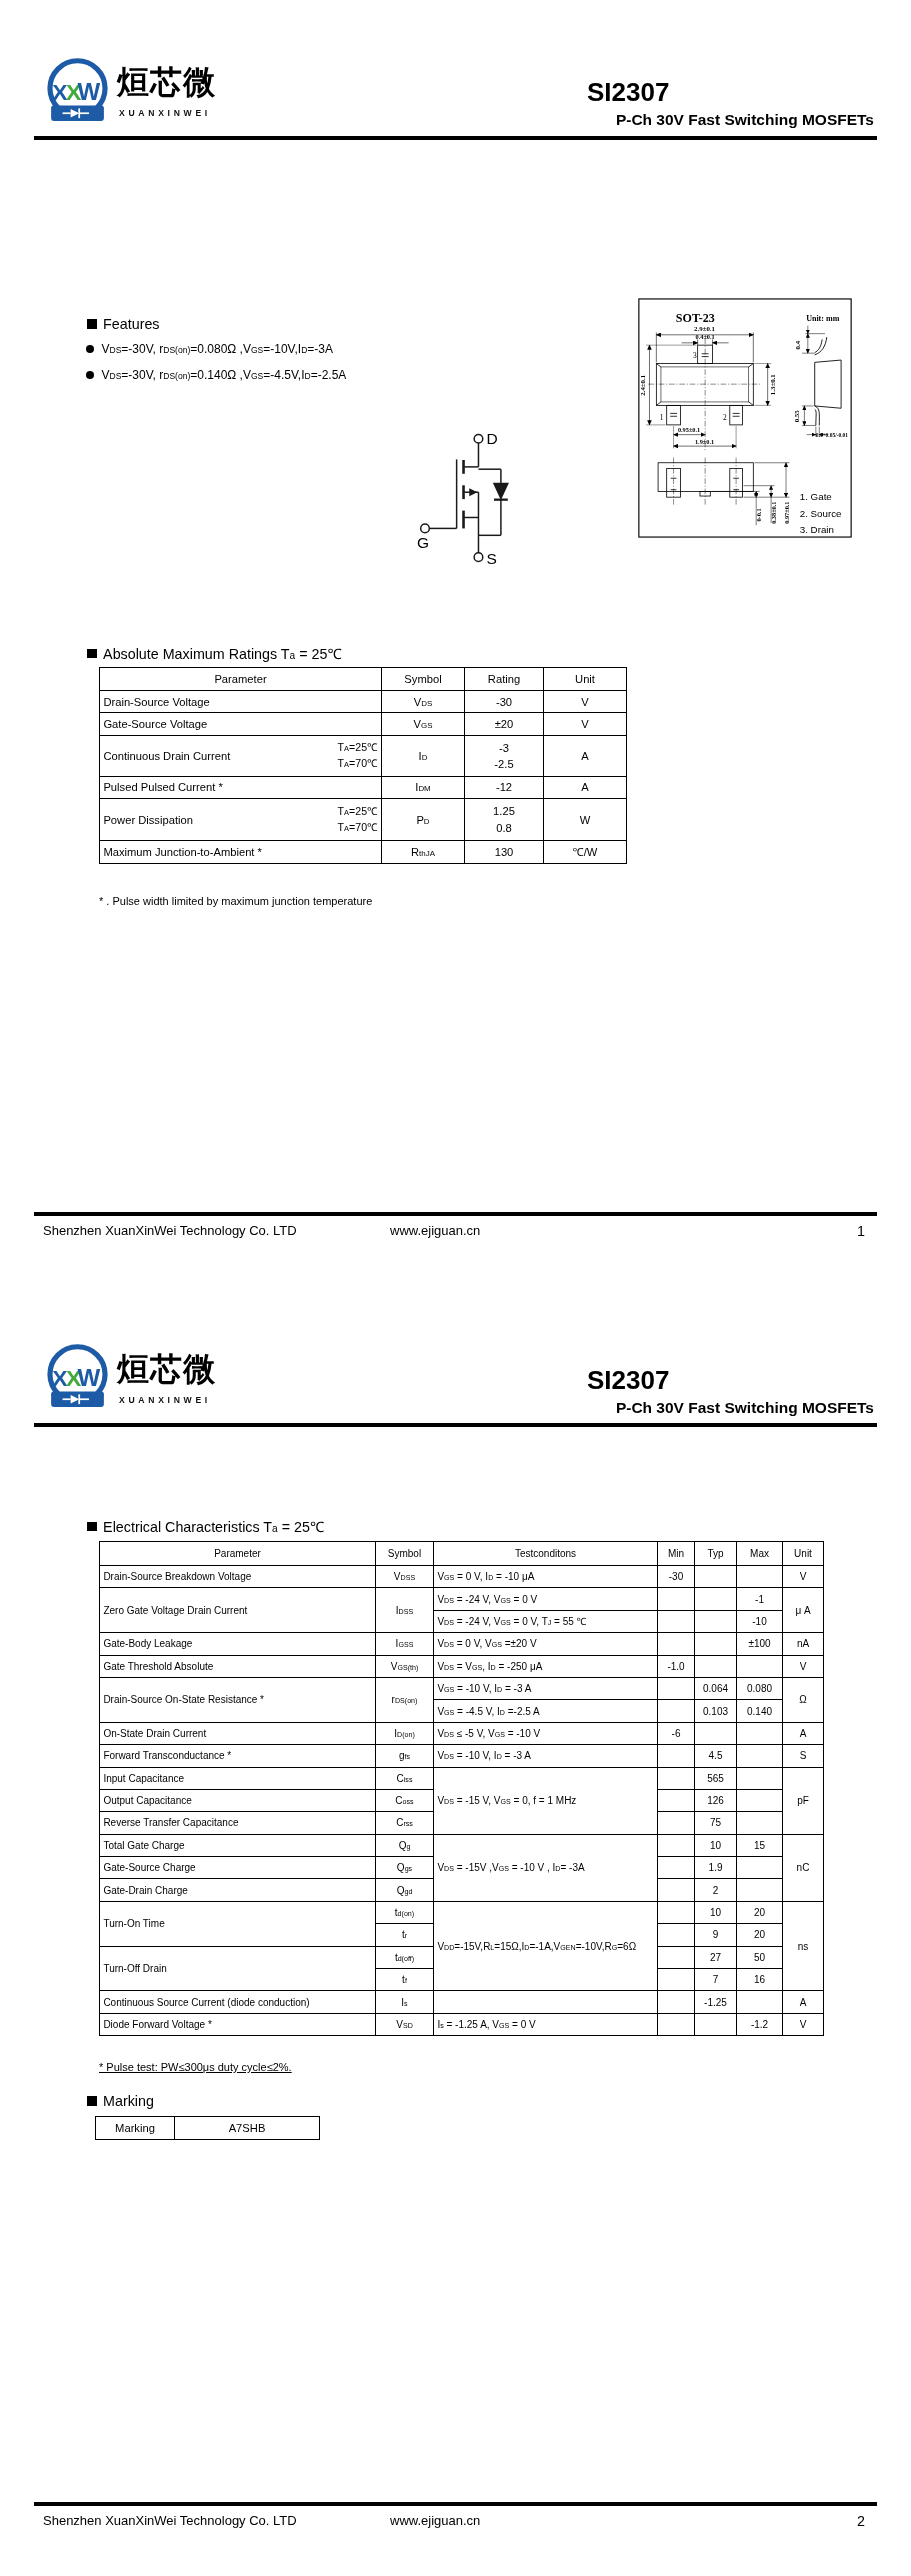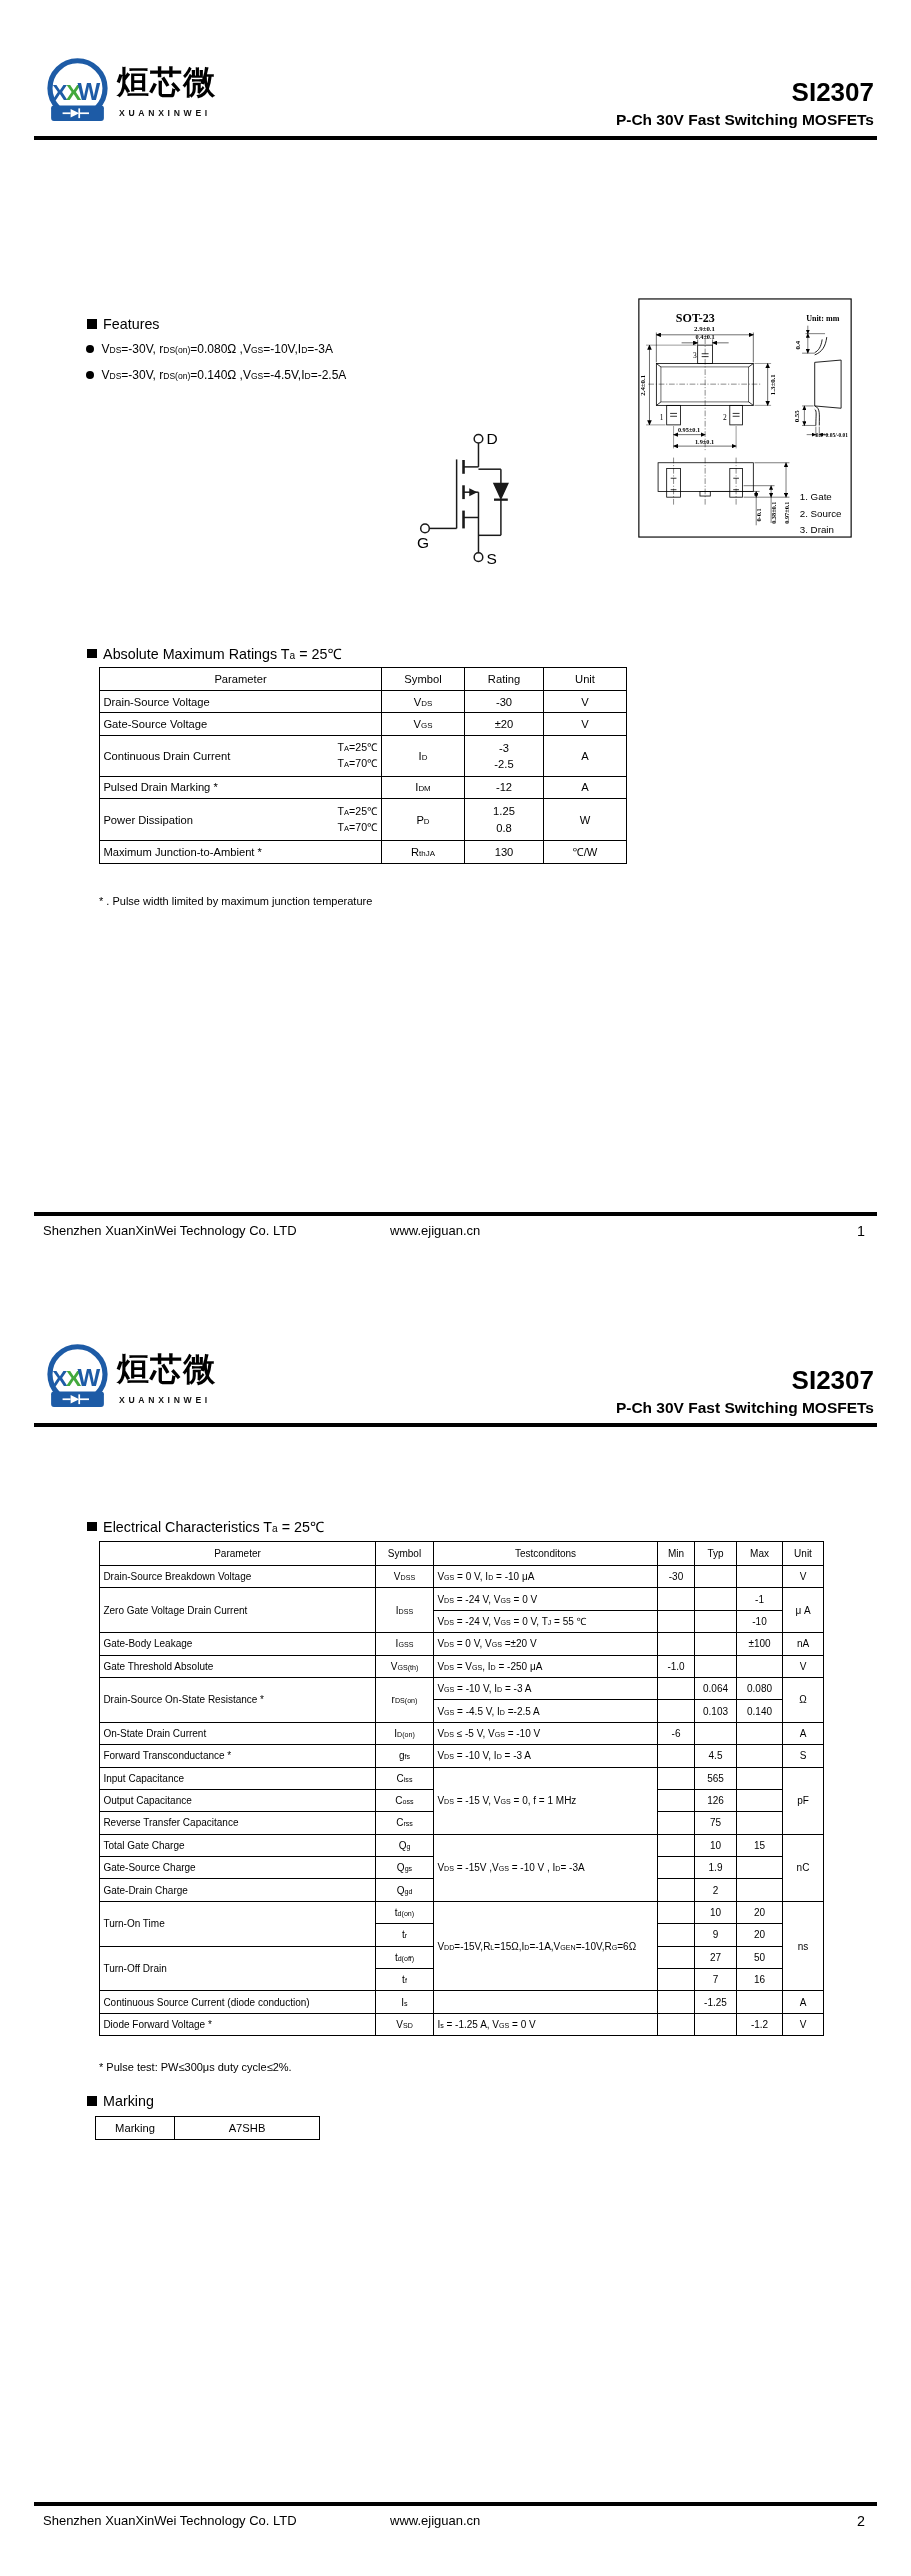--- a/index.html
+++ b/index.html
@@ -3,21 +3,21 @@
 <meta charset="utf-8">
 <style>
   html,body{margin:0;padding:0;background:#fff;}
   #canvas{position:relative;width:912px;height:2576px;background:#fff;
           font-family:"Liberation Sans",sans-serif;color:#000;overflow:hidden;}
   .ab{position:absolute;}
   .rule{background:#000;height:4px;}
   
   .cn{font-size:32px;font-weight:700;letter-spacing:1.1px;font-family:"DejaVu Sans",sans-serif;}
   .en{font-size:8.6px;font-weight:600;letter-spacing:3.7px;color:#111;}
-  .part{font-size:26px;font-weight:700;text-align:right;line-height:1;}
+  .part{font-size:26px;font-weight:700;text-align:left;line-height:1;}
   .subt{font-size:15.5px;font-weight:700;text-align:right;line-height:1;}
   
   .sec{display:flex;align-items:center;gap:6.3px;font-size:14.3px;}
   .sq{width:9.8px;height:9.8px;background:#000;flex:0 0 auto;}
   .feat{display:flex;align-items:center;gap:7.5px;font-size:12px;}
   .dot{width:8px;height:8px;border-radius:50%;background:#000;flex:0 0 auto;}
   
   .sb{font-size:71%;}
   
   table.t{border-collapse:collapse;table-layout:fixed;background:#fff;}
@@ -268,21 +268,21 @@
         <span>Continuous Drain Current</span>
         <span class="cond"><span><span>T</span><span class="sb">A</span><span>=25℃</span></span><br>
         <span><span>T</span><span class="sb">A</span><span>=70℃</span></span></span>
             </div>
           </td>
       <td><span>I</span><span class="sb">D</span><span></span></td>
       <td class="two"><span>-3</span><br><span>-2.5</span></td>
       <td>A</td>
     </tr>
     <tr style="height:22.4px">
-      <td class="pl">Pulsed Drain Marking  *</td>
+      <td class="pl">Pulsed Pulsed Current  *</td>
       <td><span>I</span><span class="sb">DM</span><span></span></td>
       <td>-12</td>
       <td>A</td>
     </tr>
     <tr style="height:42px">
       <td class="pl">
             <div class="pc">
         <span>Power Dissipation</span>
         <span class="cond"><span><span>T</span><span class="sb">A</span><span>=25℃</span></span><br>
         <span><span>T</span><span class="sb">A</span><span>=70℃</span></span></span>
@@ -517,21 +517,21 @@
       <td><span>V</span><span class="sb">SD</span><span></span></td>
       <td class="pl"><span>I</span><span class="sb">s</span><span> = -1.25 A, V</span><span class="sb">GS</span><span> = 0 V</span></td>
       <td></td>
       <td></td>
       <td>-1.2</td>
       <td>V</td>
     </tr>
   </tbody>
     </table>
 
-  <div class="ab note" style="left:99px;top:2061px;">* Pulse test: PW≤300μs duty cycle≤2%.</div>
+  <div class="ab note" style="left:99px;top:2061px;text-decoration:underline;">* Pulse test: PW≤300μs duty cycle≤2%.</div>
 
   <div class="ab sec" style="left:87px;top:2093px;">
     <span class="sq"></span>
     <span>Marking</span>
   </div>
   <table class="t t1 ab" style="left:95px;top:2116px;width:224px;">
     <colgroup>
         <col style="width:79px">
         <col style="width:145px">
       </colgroup>

